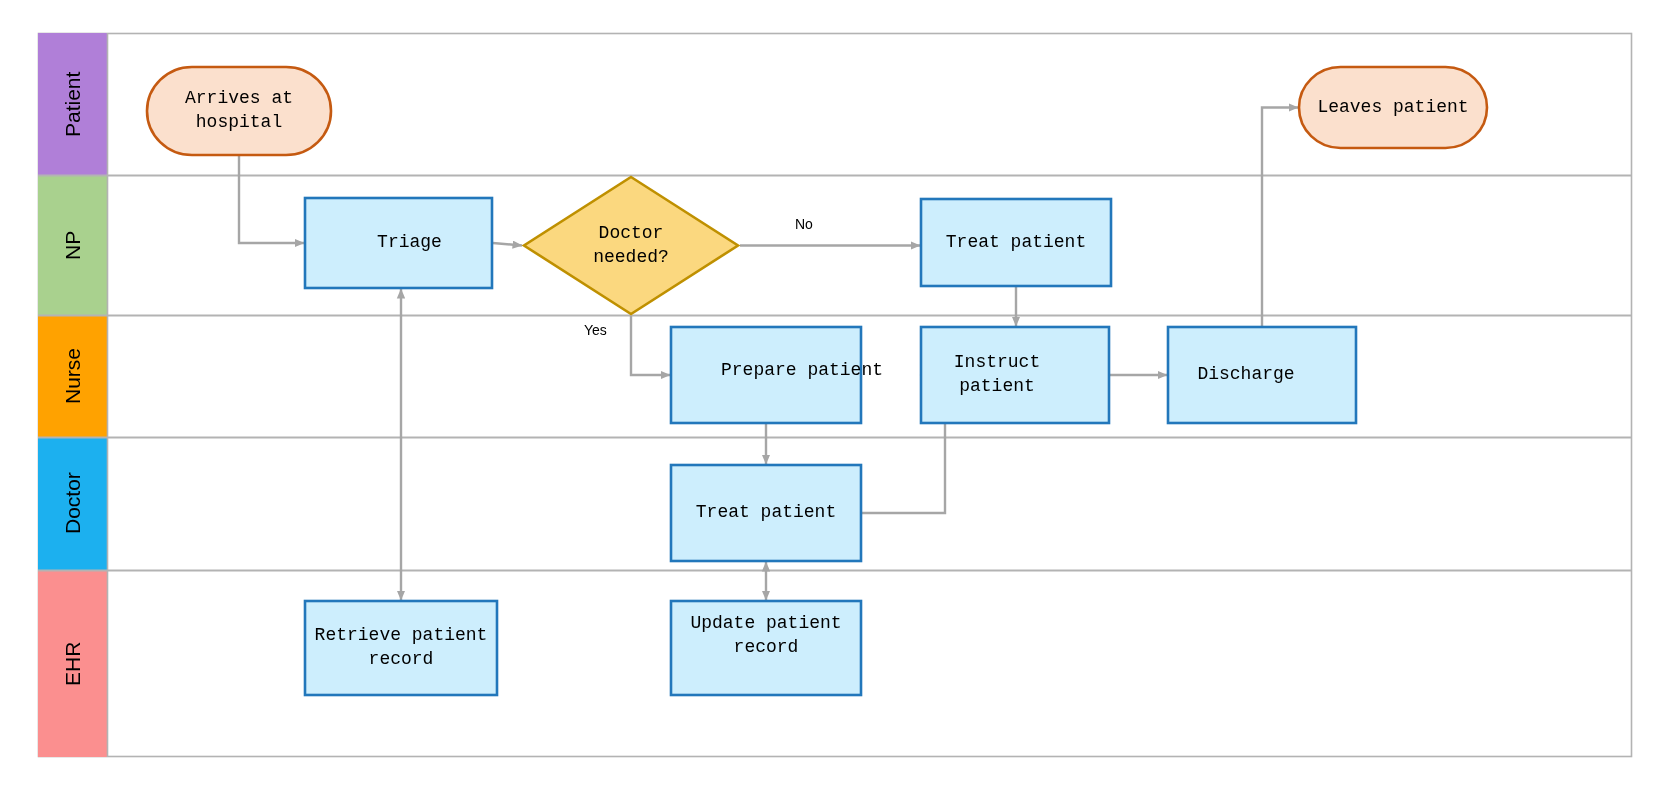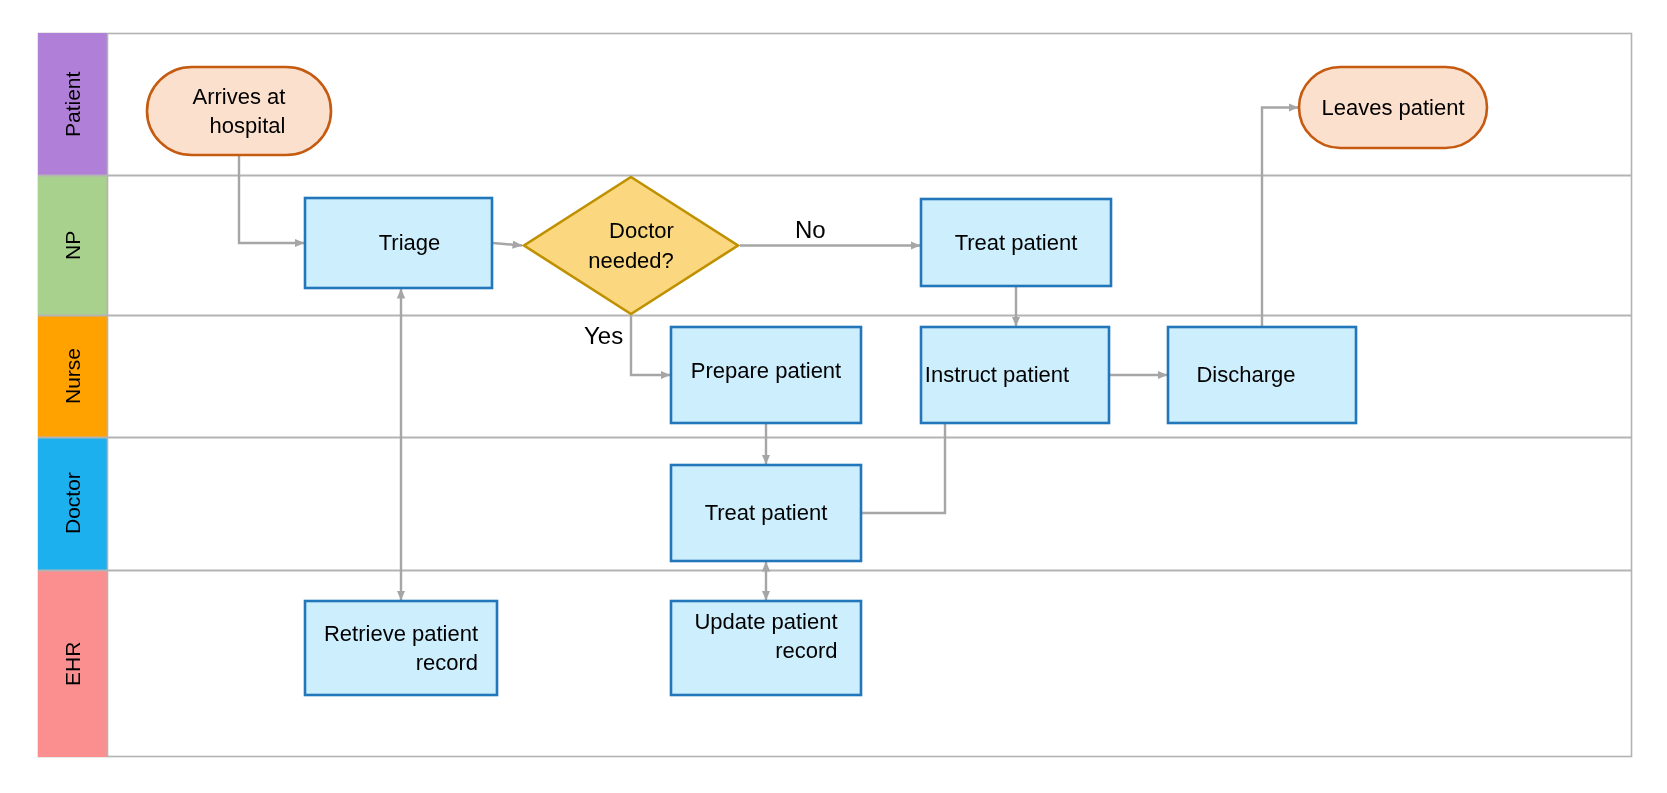--- a/index.html
+++ b/index.html
@@ -21,45 +21,45 @@
     left: 0;
     top: 0;
     width: 1667px;
     height: 793px;
   }
   .node-text {
     position: absolute;
     display: flex;
     align-items: center;
     justify-content: center;
-    text-align: right;
+    text-align: center;
     color: #000000;
-    font-family: Liberation Sans, sans-serif;
-    font-size: 22px;
+    font-family: Liberation Mono, monospace;
+    font-size: 18px;
     line-height: 1.32;
     pointer-events: none;
     white-space: pre-line;
   }
   .lane-label {
     position: absolute;
     display: flex;
     align-items: center;
     justify-content: center;
     color: #000000;
     font-family: "Liberation Sans", sans-serif;
     font-size: 21px;
     writing-mode: vertical-rl;
     transform: rotate(180deg);
     pointer-events: none;
   }
   .edge-label {
     position: absolute;
     color: #000000;
     font-family: "Liberation Sans", sans-serif;
-    font-size: 24px;
+    font-size: 14px;
     pointer-events: none;
     white-space: nowrap;
   }
   .hit {
     position: absolute;
     cursor: default;
   }
 </style>
 </head>
 <body>
@@ -137,21 +137,21 @@
       <div class="hit" style="left: 146px; top: 66px; width: 186px; height: 90px;"></div>
       <div class="node-text" style="left: 1298px; top: 66px; width: 190px; height: 83px;">Leaves patient</div>
       <div class="hit" style="left: 1298px; top: 66px; width: 190px; height: 83px;"></div>
       <div class="node-text" style="left: 304px; top: 197px; width: 211px; height: 92px;">Triage</div>
       <div class="hit" style="left: 304px; top: 197px; width: 189px; height: 92px;"></div>
       <div class="node-text" style="left: 522px; top: 175px; width: 218px; height: 141px;">Doctor
 needed?</div>
       <div class="hit" style="left: 522px; top: 175px; width: 218px; height: 141px;"></div>
       <div class="node-text" style="left: 920px; top: 198px; width: 192px; height: 89px;">Treat patient</div>
       <div class="hit" style="left: 920px; top: 198px; width: 192px; height: 89px;"></div>
-      <div class="node-text" style="left: 670px; top: 326px; width: 192px; height: 90px;">Prepare patient</div>
+      <div class="node-text" style="left: 670px; top: 326px; width: 192px; height: 90px; padding-left: 36px;">Prepare patient</div>
       <div class="hit" style="left: 670px; top: 326px; width: 192px; height: 98px;"></div>
       <div class="node-text" style="left: 920px; top: 326px; width: 154px; height: 98px;">Instruct patient</div>
       <div class="hit" style="left: 920px; top: 326px; width: 190px; height: 98px;"></div>
       <div class="node-text" style="left: 1167px; top: 326px; width: 158px; height: 98px;">Discharge</div>
       <div class="hit" style="left: 1167px; top: 326px; width: 190px; height: 98px;"></div>
       <div class="node-text" style="left: 670px; top: 464px; width: 192px; height: 98px;">Treat patient</div>
       <div class="hit" style="left: 670px; top: 464px; width: 192px; height: 98px;"></div>
       <div class="node-text" style="left: 304px; top: 600px; width: 194px; height: 96px; border-radius: 21px;">Retrieve patient
 record</div>
       <div class="hit" style="left: 304px; top: 600px; width: 194px; height: 96px;"></div>

